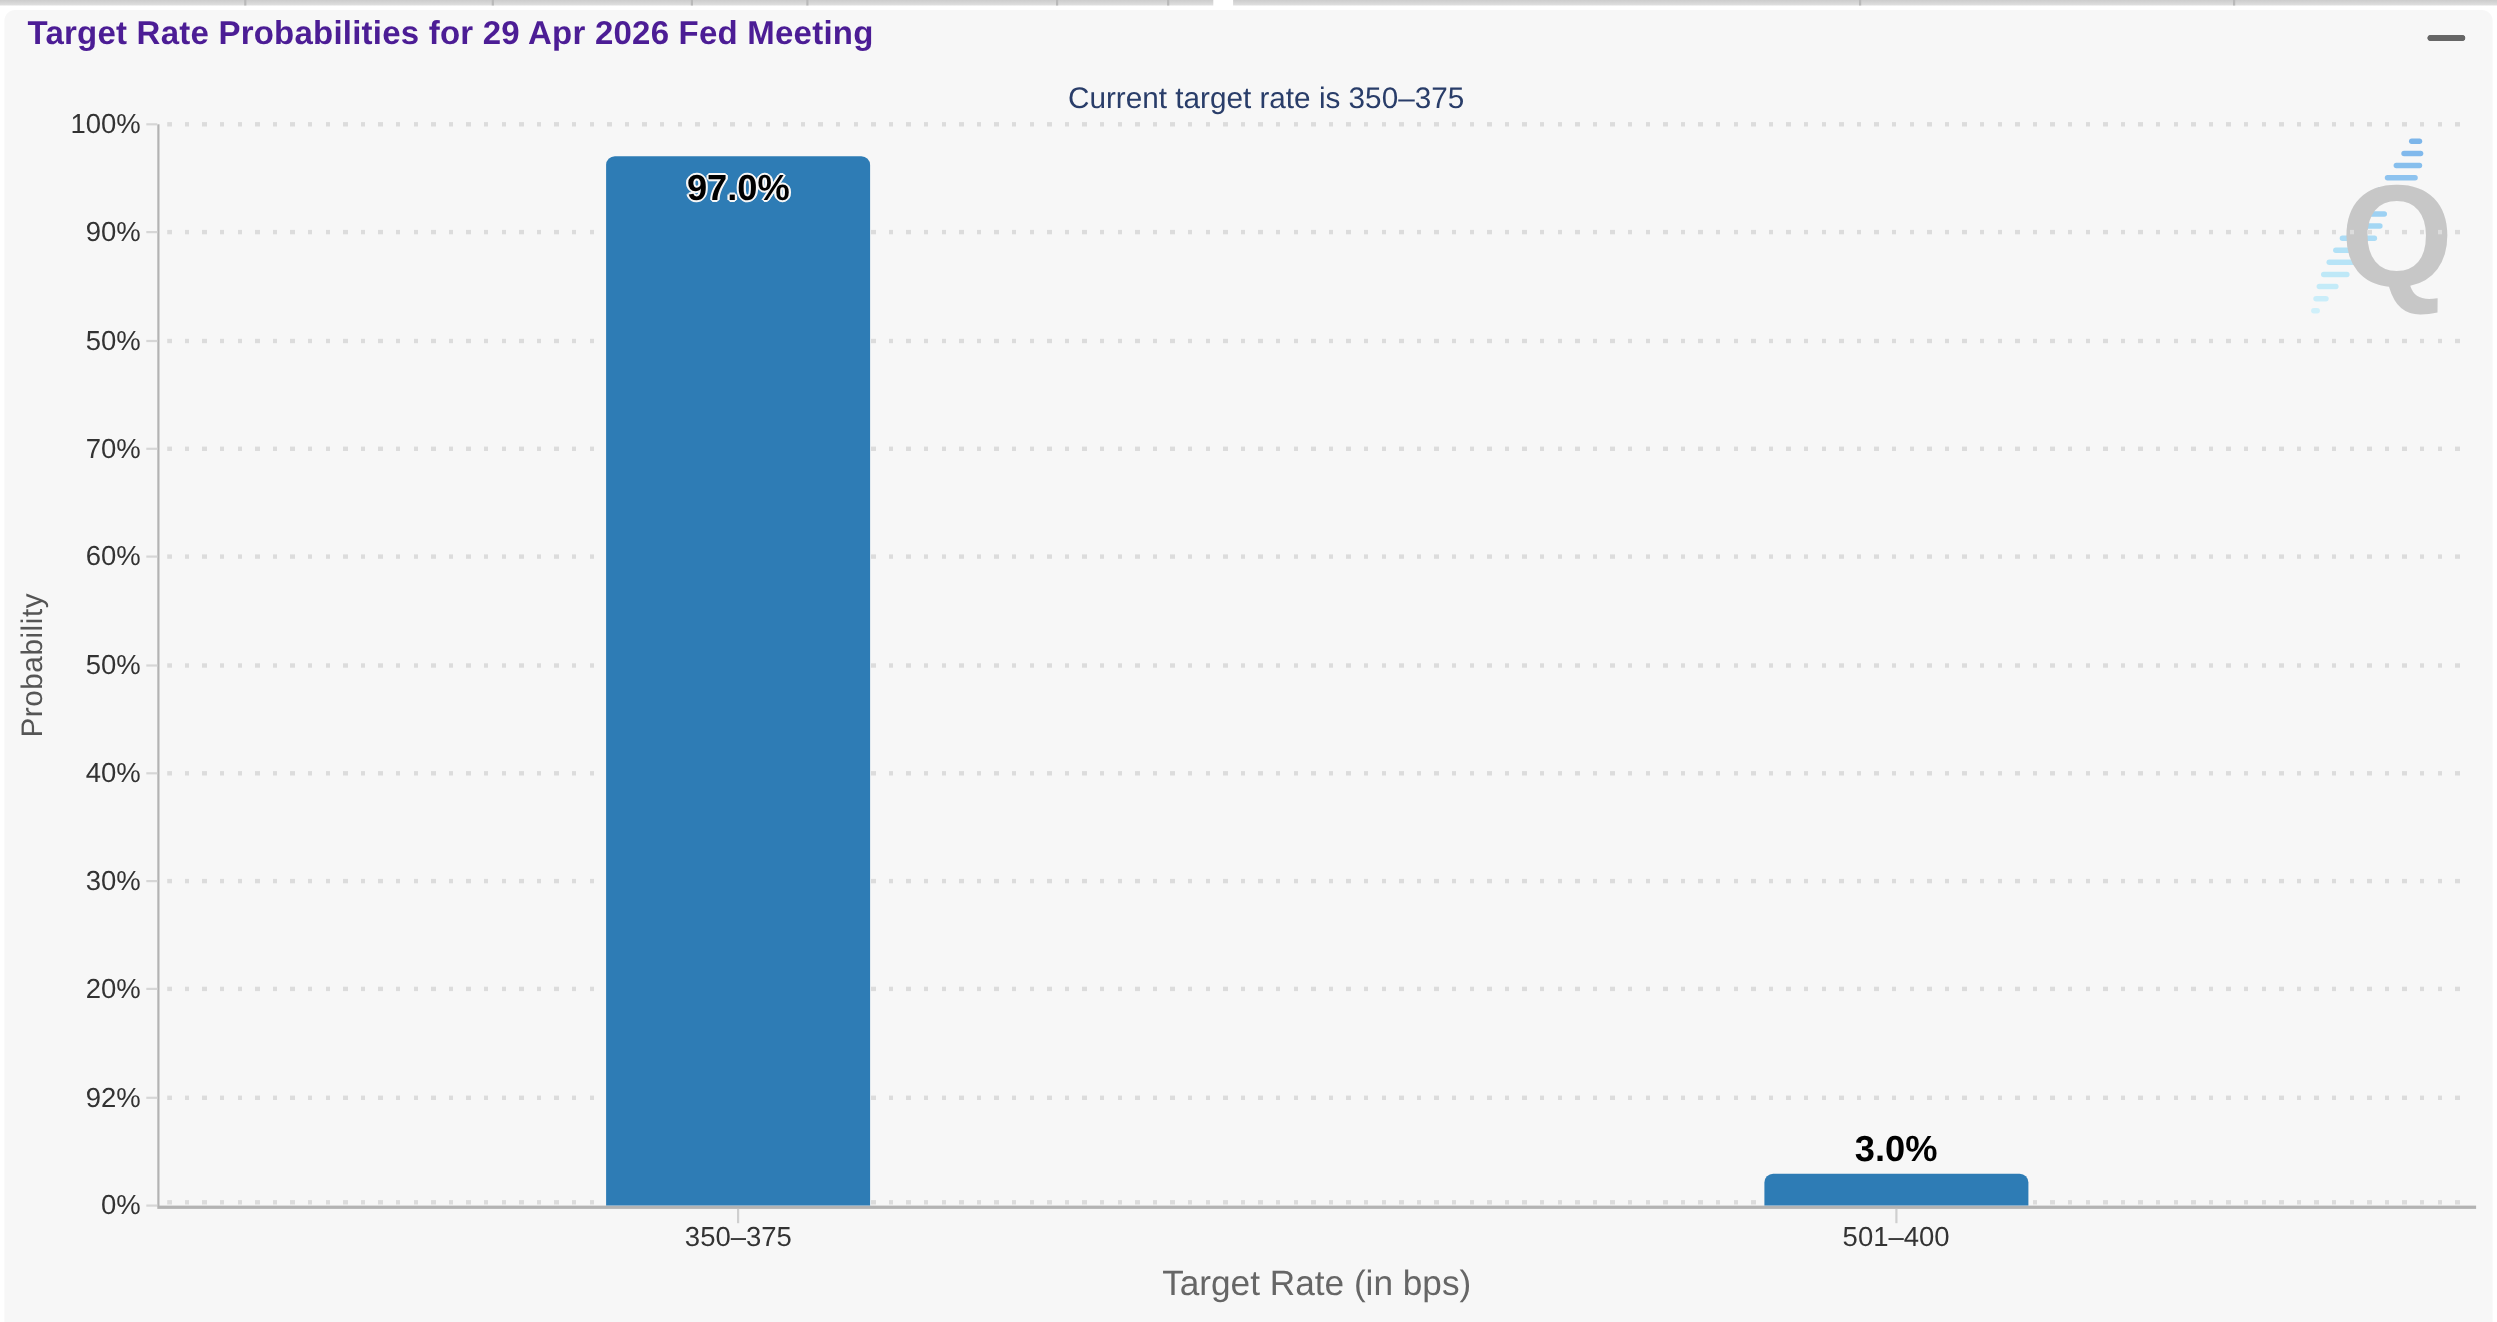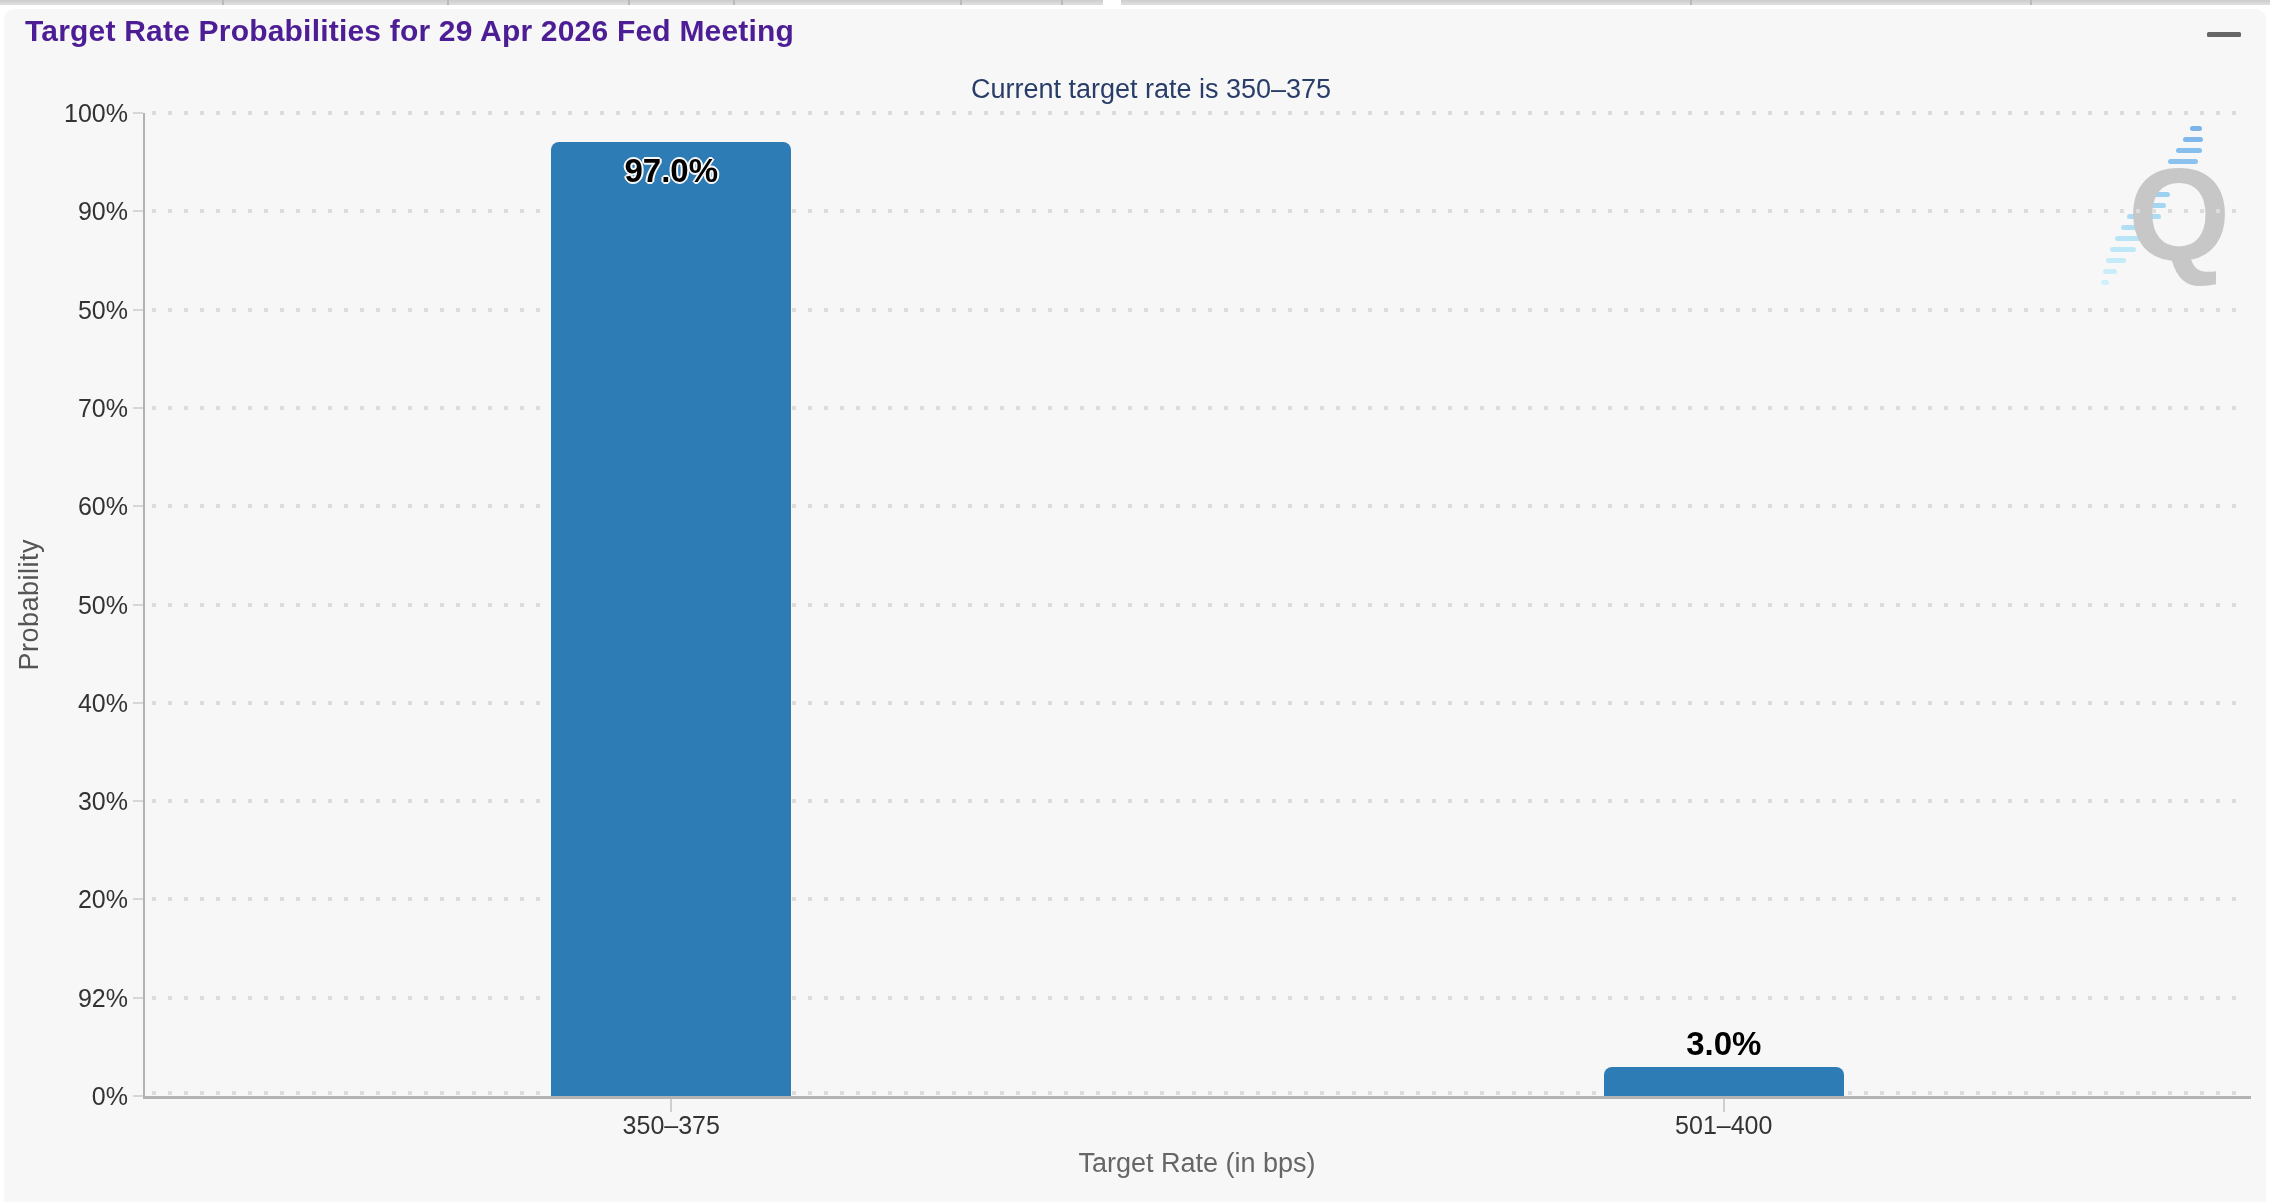--- a/index.html
+++ b/index.html
@@ -47,21 +47,21 @@
   .y-title-wrap {
     position: absolute; left: 10px; top: 113px; height: 984px; width: 38px;
     display: flex; align-items: center; justify-content: center;
   }
   .y-title {
     writing-mode: vertical-rl; transform: rotate(180deg);
     font-size: 27px; color: #555555; letter-spacing: 0.5px;
   }
   .x-title {
     position: absolute; left: 897px; width: 600px; top: 1148px;
-    text-align: center; font-size: 27px; color: #666666;
+    text-align: center; font-size: 32px; color: #666666;
   }
   
   .gridrow {
     position: absolute; left: 152px; width: 2092px; height: 4px;
     background: repeating-linear-gradient(to right, #dcdcdc 0 4px, transparent 4px 16px);
   }
   .ytick { position: absolute; left: 133px; width: 10px; height: 2px; background: #d6d6d6; }
   .ylab {
     position: absolute; left: 28px; width: 100px; height: 30px; line-height: 30px;
     text-align: right; font-size: 25px; color: #333333;

